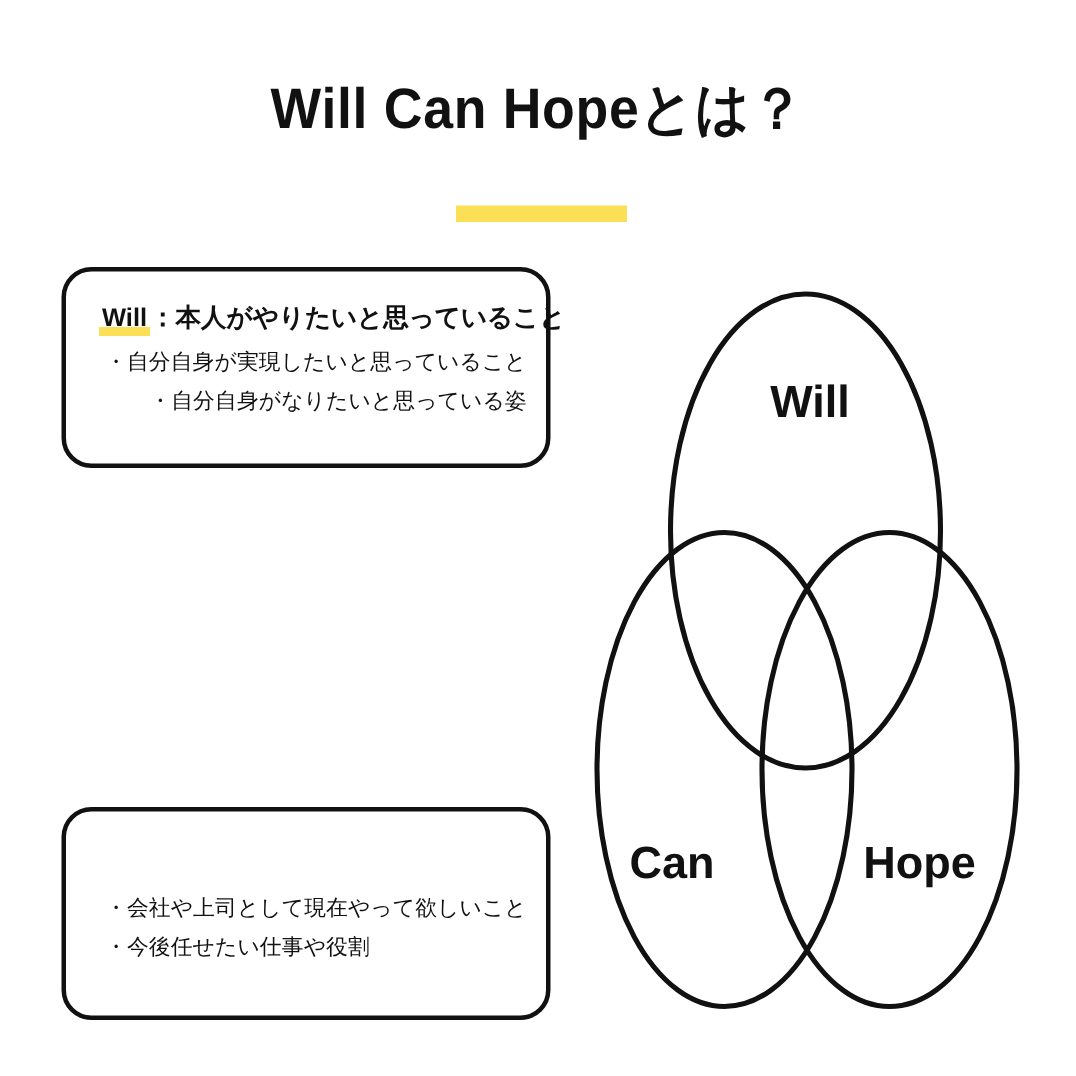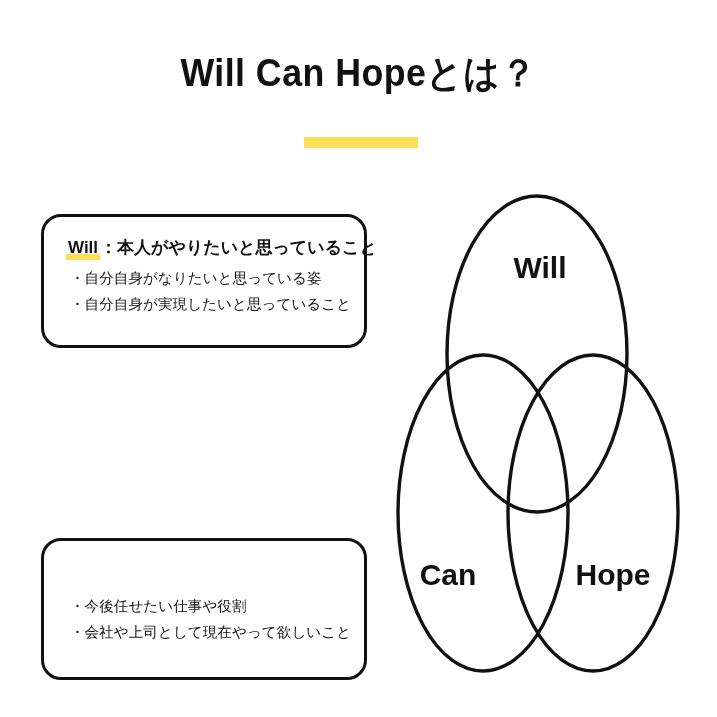--- a/index.html
+++ b/index.html
@@ -53,21 +53,21 @@
   
   .card {
     position: absolute;
     left: 41px;
     width: 326px;
     border: 3px solid #111111;
     border-radius: 20px;
     background: #ffffff;
     box-sizing: border-box;
   }
-  .card-will  { top: 214px;  height: 134px; }
+  .card-will  { top: 178px;  height: 134px; text-align: right; }
   .card-can   { top: 363px;  height: 134px; }
   .card-hope  { top: 538px;  height: 142px; }
 
   .card-head {
     position: absolute;
     left: 22px;
     top: 22px;
     font-size: 17px;
     font-weight: 700;
     white-space: nowrap;
@@ -131,30 +131,30 @@
   <div class="title-block">
     <div class="title-text">Will Can Hopeとは？</div>
   </div>
   <div class="title-underline"></div>
 
   <div class="card card-will">
     <div class="card-head">
       <span class="kw">Will</span><span>：</span><span>本人がやりたいと思っていること</span>
     </div>
     <div class="card-body">
+      <div class="bullet">・自分自身が実現したいと思っていること</div>
       <div class="bullet">・自分自身がなりたいと思っている姿</div>
-      <div class="bullet">・自分自身が実現したいと思っていること</div>
     </div>
   </div>
 
 
   <div class="card card-hope">
     <div class="card-body">
+      <div class="bullet">・会社や上司として現在やって欲しいこと</div>
       <div class="bullet">・今後任せたい仕事や役割</div>
-      <div class="bullet">・会社や上司として現在やって欲しいこと</div>
     </div>
   </div>
 
   <div class="venn">
     <svg width="315" height="505" viewBox="0 0 315 505" xmlns="http://www.w3.org/2000/svg">
       <g fill="none" stroke="#111111" stroke-width="3.4">
         <ellipse cx="152" cy="169" rx="90" ry="158"></ellipse>
         <ellipse cx="98" cy="328" rx="85" ry="158"></ellipse>
         <ellipse cx="208" cy="328" rx="85" ry="158"></ellipse>
       </g>

